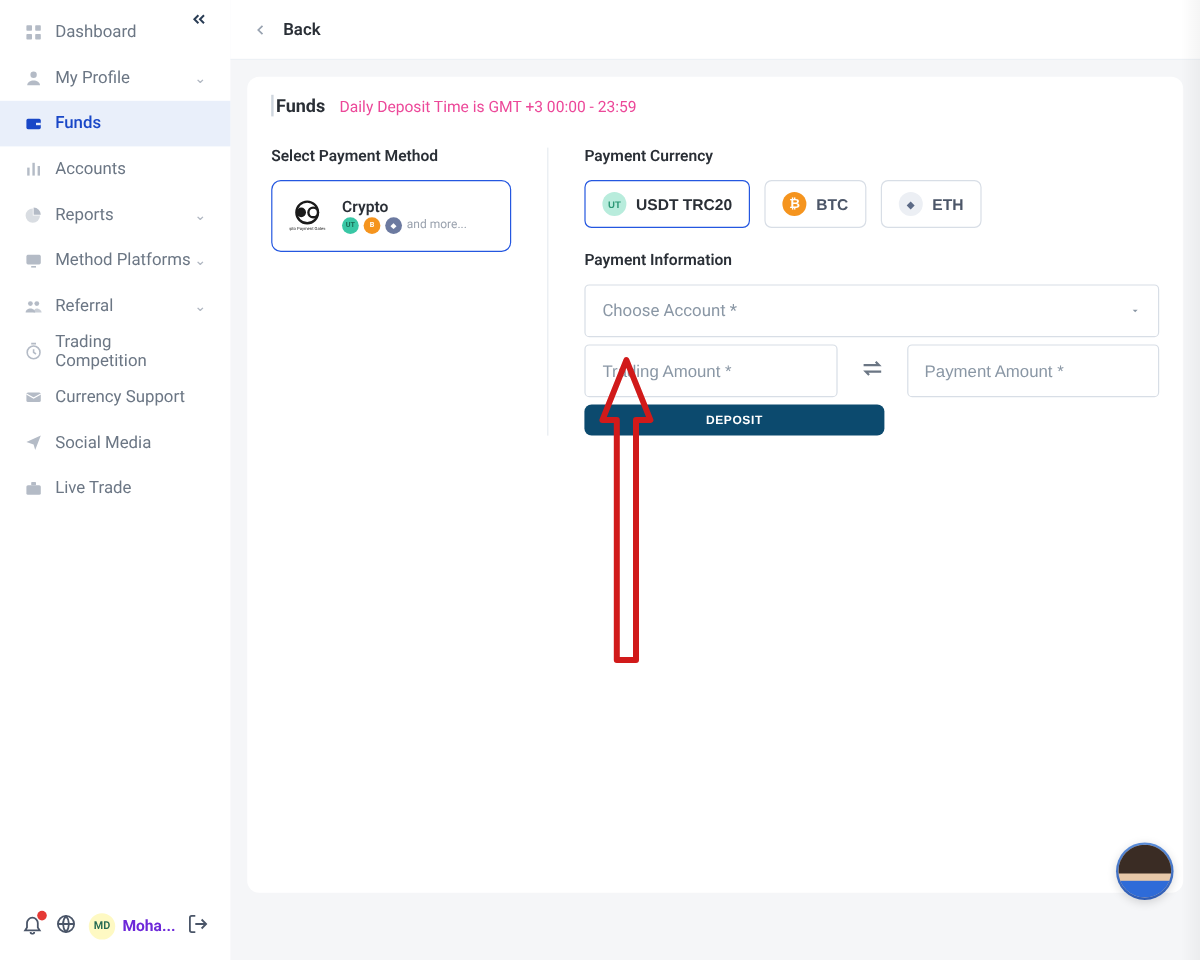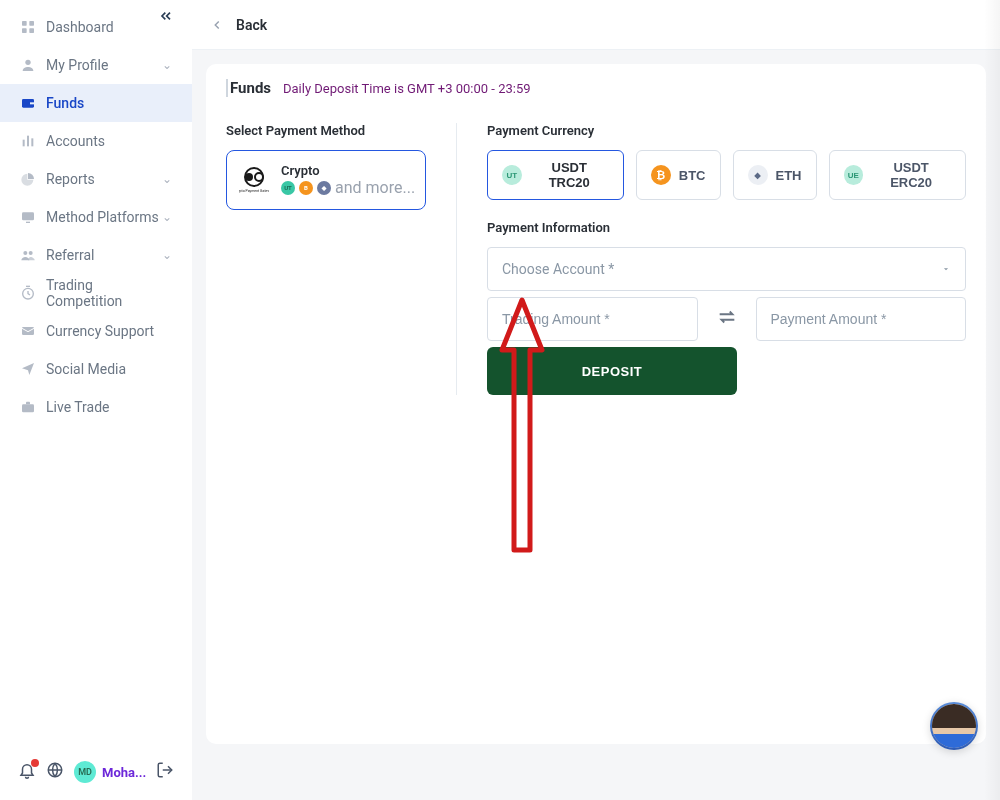--- a/index.html
+++ b/index.html
@@ -22,74 +22,74 @@
   .nav-item .label { flex: 1; }
   .nav-item .chevron { color: #aeb5c0; font-size: 12px; }
   .nav-item.active { background: #e9effa; color: #1947c7; font-weight: 500; }
   .nav-item.active .icon { color: #1947c7; }
 
   .sidebar-footer { height: 56px; display: flex; align-items: center; padding: 0 18px; gap: 10px; }
   .bell-wrap { position: relative; color: #4a5568; cursor: pointer; }
   .bell-dot { position: absolute; top: -2px; right: -3px; width: 8px; height: 8px; border-radius: 50%; background: #e53935; }
   .globe { color: #4a5568; cursor: pointer; }
   .user { display: flex; align-items: center; gap: 6px; flex: 1; cursor: pointer; }
-  .avatar-sm { width: 22px; height: 22px; border-radius: 50%; background: #5eead4; color: #276b53; font-size: 9px; font-weight: 600; display: inline-flex; align-items: center; justify-content: center; }
+  .avatar-sm { width: 22px; height: 22px; border-radius: 50%; background: #fef9c3; color: #276b53; font-size: 9px; font-weight: 600; display: inline-flex; align-items: center; justify-content: center; }
   .user-name { font-size: 13px; color: #6d28d9; font-weight: 700; white-space: nowrap; overflow: hidden; text-overflow: ellipsis; max-width: 52px; }
   .logout { color: #4a5568; cursor: pointer; }
 
   
   .main { flex: 1; height: 800px; display: flex; flex-direction: column; position: relative; }
   .topbar { height: 50px; background: #fff; display: flex; align-items: center; padding: 0 18px; border-bottom: 1px solid #edf1f5; }
   .back { display: inline-flex; align-items: center; gap: 12px; color: #2a2f36; font-size: 14px; font-weight: 600; cursor: pointer; }
   .back svg { color: #98a2b0; }
 
   .content { padding: 14px; flex: 1; overflow: auto; }
   .card { background: #fff; border-radius: 10px; padding: 0; min-height: 680px; }
 
   .card-header { padding: 14px 20px; border-bottom: 0; }
   .page-title { font-size: 15px; font-weight: 700; color: #2a2f36; display: inline-block; border-left: 2px solid #cfd6de; padding-left: 2px; margin-right: 8px; }
-  .page-sub { font-size: 13px; color: #701a75; }
+  .page-sub { font-size: 13px; color: #ec4899; }
 
   .card-body { display: flex; padding: 12px 20px 20px 20px; gap: 30px; }
   .col-left { width: 200px; }
   .col-right { flex: 1; border-left: 1px solid #e6ebf0; padding-left: 30px; }
   .section-label { font-size: 13px; font-weight: 600; color: #2a2f36; margin-bottom: 12px; }
 
   .pm-card { border: 1.5px solid #d8dee6; border-radius: 8px; padding: 12px 12px; display: flex; align-items: center; gap: 12px; margin-bottom: 14px; cursor: pointer; background: #fff; }
   .pm-card.selected { border-color: #2457e0; border-width: 1.5px; }
   .pm-logo { width: 34px; height: 34px; border-radius: 6px; display: inline-flex; align-items: center; justify-content: center; }
   .pm-crypto { background: #fff; }
   .pm-shapark { background: linear-gradient(135deg,#2a6fd8,#4aa2e7); }
   .pm-info { display: flex; flex-direction: column; gap: 0; }
   .pm-name { font-size: 13px; font-weight: 600; color: #2a2f36; }
   .pm-chips { display: flex; align-items: center; gap: 4px; }
   .chip { width: 14px; height: 14px; border-radius: 50%; display: inline-flex; align-items: center; justify-content: center; font-size: 6px; font-weight: 700; color: #fff; }
   .chip-ut { background: #39c7a5; color:#1a6b55; }
   .chip-btc { background: #f5941e; }
   .chip-eth { background: #6c7aa0; }
-  .chip-more { font-size: 16px; color: #9aa2ae; white-space: nowrap; }
+  .chip-more { font-size: 10px; color: #9aa2ae; white-space: nowrap; }
   .chip-t { background: #c6f2e0; color:#2b9775; }
 
   .currency-row { display: flex; gap: 12px; margin-bottom: 20px; }
   .currency-btn { border: 1px solid #d8dee6; border-radius: 6px; background: #fff; padding: 9px 14px; display: inline-flex; align-items: center; gap: 8px; font-size: 13px; font-weight: 600; color: #4c5668; cursor: pointer; }
   .currency-btn.selected { border-color: #2457e0; border-width: 1.5px; color: #2a2f36; }
   .cb { width: 20px; height: 20px; border-radius: 50%; display: inline-flex; align-items: center; justify-content: center; font-size: 8px; font-weight: 700; }
   .cb-ut { background: #b8ecdc; color: #2b9775; }
   .cb-btc { background: #f5941e; color: #fff; font-size: 11px; }
   .cb-eth { background: #eceff4; color: #5c6a86; }
   .cb-ue { background: #b8ecdc; color: #2b9775; }
 
   .form-row { display: flex; gap: 16px; align-items: center; margin-bottom: 6px; }
   .field { flex: 1; height: 44px; border: 1px solid #d8dee6; border-radius: 4px; background: #fff; display: flex; align-items: center; padding: 0 14px; font-size: 14px; color: #8a97a5; }
   .select { justify-content: space-between; cursor: pointer; width: 100%; }
   .swap { color: #6b7684; cursor: pointer; padding: 0 2px; }
   .input { border: none; outline: none; width: 100%; font-size: 14px; color: #2a2f36; background: transparent; }
   .input::placeholder { color: #8a97a5; }
 
-  .deposit-btn { width: 250px; height: 48px; background: #14532d; color: #fff; border: none; border-radius: 6px; font-size: 13px; font-weight: 700; letter-spacing: .5px; cursor: pointer; }
+  .deposit-btn { width: 250px; height: 26px; background: #0c4a6e; color: #fff; border: none; border-radius: 6px; font-size: 10px; font-weight: 700; letter-spacing: .5px; cursor: pointer; }
 
   
   .annotation-arrow { position: absolute; left: 300px; top: 290px; pointer-events: none; }
 
   
   .chat-avatar { position: absolute; right: 22px; bottom: 50px; width: 48px; height: 48px; border-radius: 50%; background: linear-gradient(#5b8dd8,#2e5bb3); display: flex; align-items: center; justify-content: center; cursor: pointer; box-shadow: 0 2px 8px rgba(0,0,0,.15); overflow: hidden; }
   .chat-avatar .face { width: 44px; height: 44px; border-radius: 50%; background: #e7c8a8; position: relative; overflow: hidden; }
   .chat-avatar .hair { position: absolute; top: 0; left: 0; right: 0; height: 24px; background: #3a2c24; border-radius: 50% 50% 0 0; }
   .chat-avatar .torso { position: absolute; bottom: 0; left: 0; right: 0; height: 14px; background: #2e6bd8; }
 
@@ -299,24 +299,20 @@
               <span>USDT TRC20</span>
             </button>
             <button class="currency-btn">
               <span class="cb cb-btc">₿</span>
               <span>BTC</span>
             </button>
             <button class="currency-btn">
               <span class="cb cb-eth">◆</span>
               <span>ETH</span>
             </button>
-            <button class="currency-btn">
-              <span class="cb cb-ue">UE</span>
-              <span>USDT ERC20</span>
-            </button>
           </div>
 
           <div class="section-label">Payment Information</div>
 
           <div class="form-row">
             <div class="field select">
               <span>Choose Account *</span>
               <svg width="10" height="10" viewBox="0 0 24 24" fill="currentColor">
                   <path d="M7 10l5 5 5-5z"></path>
                 </svg>

